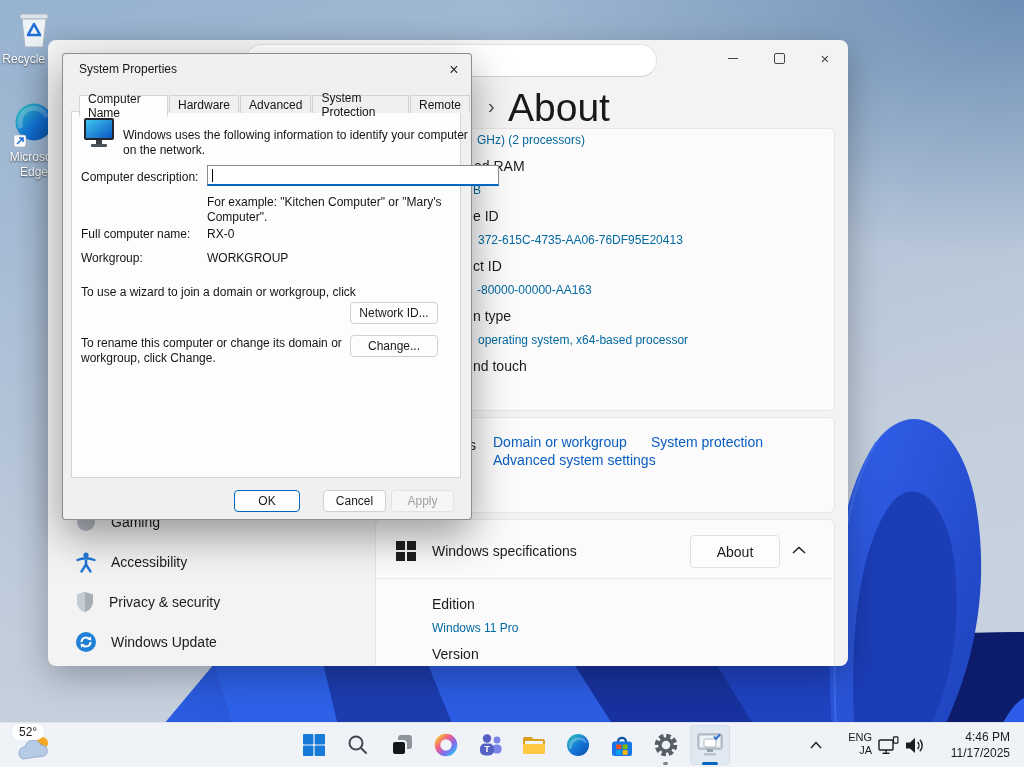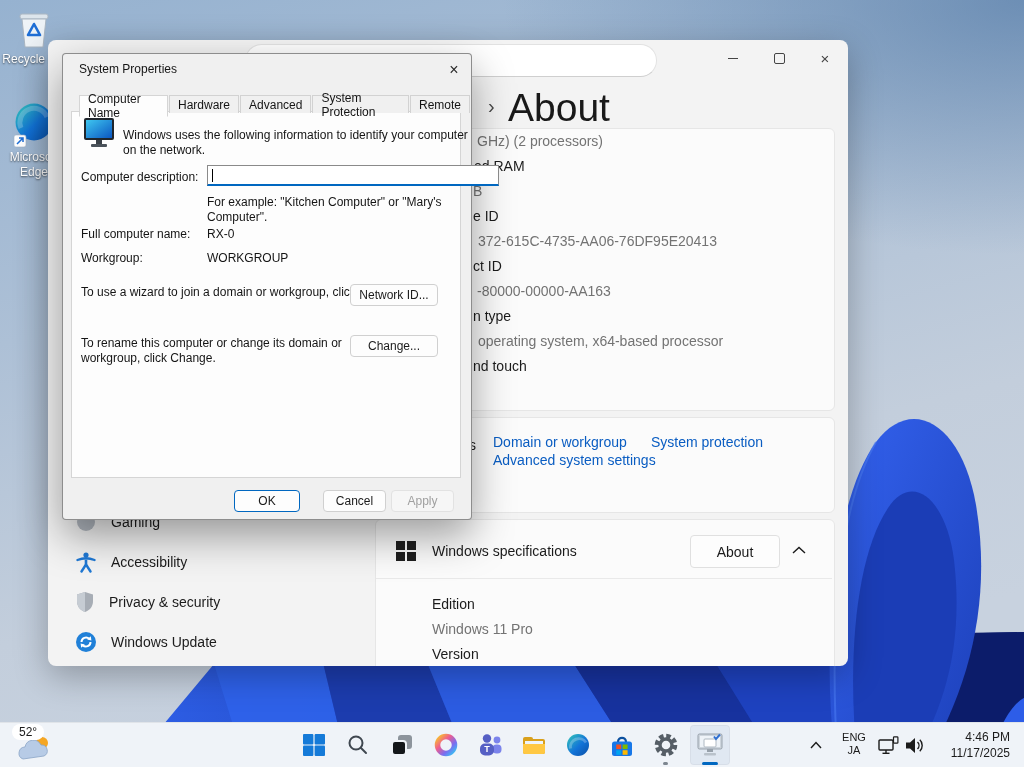--- a/index.html
+++ b/index.html
@@ -11,21 +11,21 @@
   .dicon .lbl{color:#fff;font-size:12px;line-height:15px;text-shadow:0 1px 2px rgba(0,0,0,.65);white-space:nowrap}
   
   .win{left:48px;top:40px;width:800px;height:626px;background:#f3f3f3;border-radius:8px;
        box-shadow:0 10px 34px rgba(0,0,0,.28);z-index:20;overflow:hidden}
   .searchpill{left:197px;top:4px;width:412px;height:33px;background:#fff;border:1px solid #e2e2e2;
        border-bottom-color:#cfcfcf;border-radius:17px;display:flex;align-items:center;gap:8px;padding:0 0 0 14px;box-sizing:border-box}
   .searchpill input{border:none;outline:none;font-size:13px;color:#717171;background:transparent;width:320px;font-family:inherit}
   .winctl{display:flex;align-items:center;justify-content:center;width:46px;height:36px}
   .card{background:#fbfbfb;border:1px solid #e6e6e6;border-radius:6px}
   .dlabel{font-size:14px;color:#1b1b1b;white-space:nowrap}
-  .dvalue{font-size:14px;color:#737373;white-space:nowrap}
+  .dvalue{font-size:12px;color:#0369a1;white-space:nowrap}
   .slink{font-size:14px;color:#0a5dc2;white-space:nowrap;cursor:pointer}
   .siderow{left:12px;width:305px;height:38px;display:flex;align-items:center;gap:14px;padding-left:15px;
        box-sizing:border-box;border-radius:5px;font-size:14px;color:#1b1b1b}
   .copybtn{width:88px;height:31px;background:#fdfdfd;border:1px solid #e0e0e0;border-radius:4px;
        font-size:14px;color:#1b1b1b;display:flex;align-items:center;justify-content:center}
   
   .dlg{left:62px;top:53px;width:408px;height:465px;background:#f0f0f0;border:1px solid rgba(60,60,60,.55);
        border-radius:4px;box-shadow:0 16px 42px rgba(0,0,0,.38);z-index:30;font-size:12px;color:#151515}
   .dlg .panel{left:8px;top:57px;width:390px;height:367px;background:#fdfdfd;border:1px solid #d5d5d5;box-sizing:border-box}
   .tabs{left:16px;top:41px;display:flex;align-items:flex-start;z-index:2}
@@ -34,21 +34,21 @@
   .tab.sel{height:18px;background:#fdfdfd;border:1px solid #d5d5d5;border-bottom:1px solid #fdfdfd;margin-bottom:-1px}
   .wbtn{background:#fdfdfd;border:1px solid #d0d0d0;border-radius:4px;font-size:12px;color:#1b1b1b;
        display:flex;align-items:center;justify-content:center;box-sizing:border-box}
   .wbtn.def{border:1px solid #0067c0}
   .wbtn.dis{color:#a0a0a0;background:#f6f6f6;border-color:#e2e2e2}
   .descinput{background:#fff;border:1px solid #8a8a8a;border-bottom:2px solid #0067c0;box-sizing:border-box}
   
   .tbar{left:0;top:722px;width:1024px;height:45px;background:#eff3f8;border-top:1px solid rgba(0,0,0,.06);z-index:40}
   .tbtn{width:40px;height:40px;top:2px;border-radius:4px;display:flex;align-items:center;justify-content:center}
   .tbtn.active{background:#e0e8f2;box-shadow:inset 0 0 0 1px rgba(0,0,0,.04)}
-  .tray{font-size:11px;color:#1b1b1b;text-align:center;line-height:13px}
+  .tray{font-size:11px;color:#1b1b1b;text-align:right;line-height:13px}
   .clock{font-size:12px;color:#1b1b1b;text-align:right;line-height:16px}
 </style>
 </head>
 <body>
 
 <svg class="abs" style="left:0;top:0" width="1024" height="767" viewBox="0 0 1024 767">
   <defs>
     <linearGradient id="sky" x1="0" y1="0" x2="0.35" y2="1">
       <stop offset="0" stop-color="#96b2d0"></stop>
         <stop offset="0.4" stop-color="#adc0d6"></stop>
@@ -259,21 +259,21 @@
   </div>
 
   <span class="abs" style="left:18px;top:173px">Full computer name:</span>
   <span class="abs" style="left:144px;top:173px">RX-0</span>
   <span class="abs" style="left:18px;top:197px">Workgroup:</span>
   <span class="abs" style="left:144px;top:197px">WORKGROUP</span>
 
   <div class="abs" style="left:18px;top:231px;line-height:15px">
     <div>To use a wizard to join a domain or workgroup, click</div>
   </div>
-  <div class="abs wbtn" style="left:287px;top:230px;width:88px;height:22px">
+  <div class="abs wbtn" style="left:287px;top:248px;width:88px;height:22px">
     <span>Network ID...</span>
   </div>
 
   <div class="abs" style="left:18px;top:282px;line-height:15px">
     <div>To rename this computer or change its domain or</div>
     <div>workgroup, click Change.</div>
   </div>
   <div class="abs wbtn" style="left:287px;top:281px;width:88px;height:22px">
     <span>Change...</span>
   </div>

